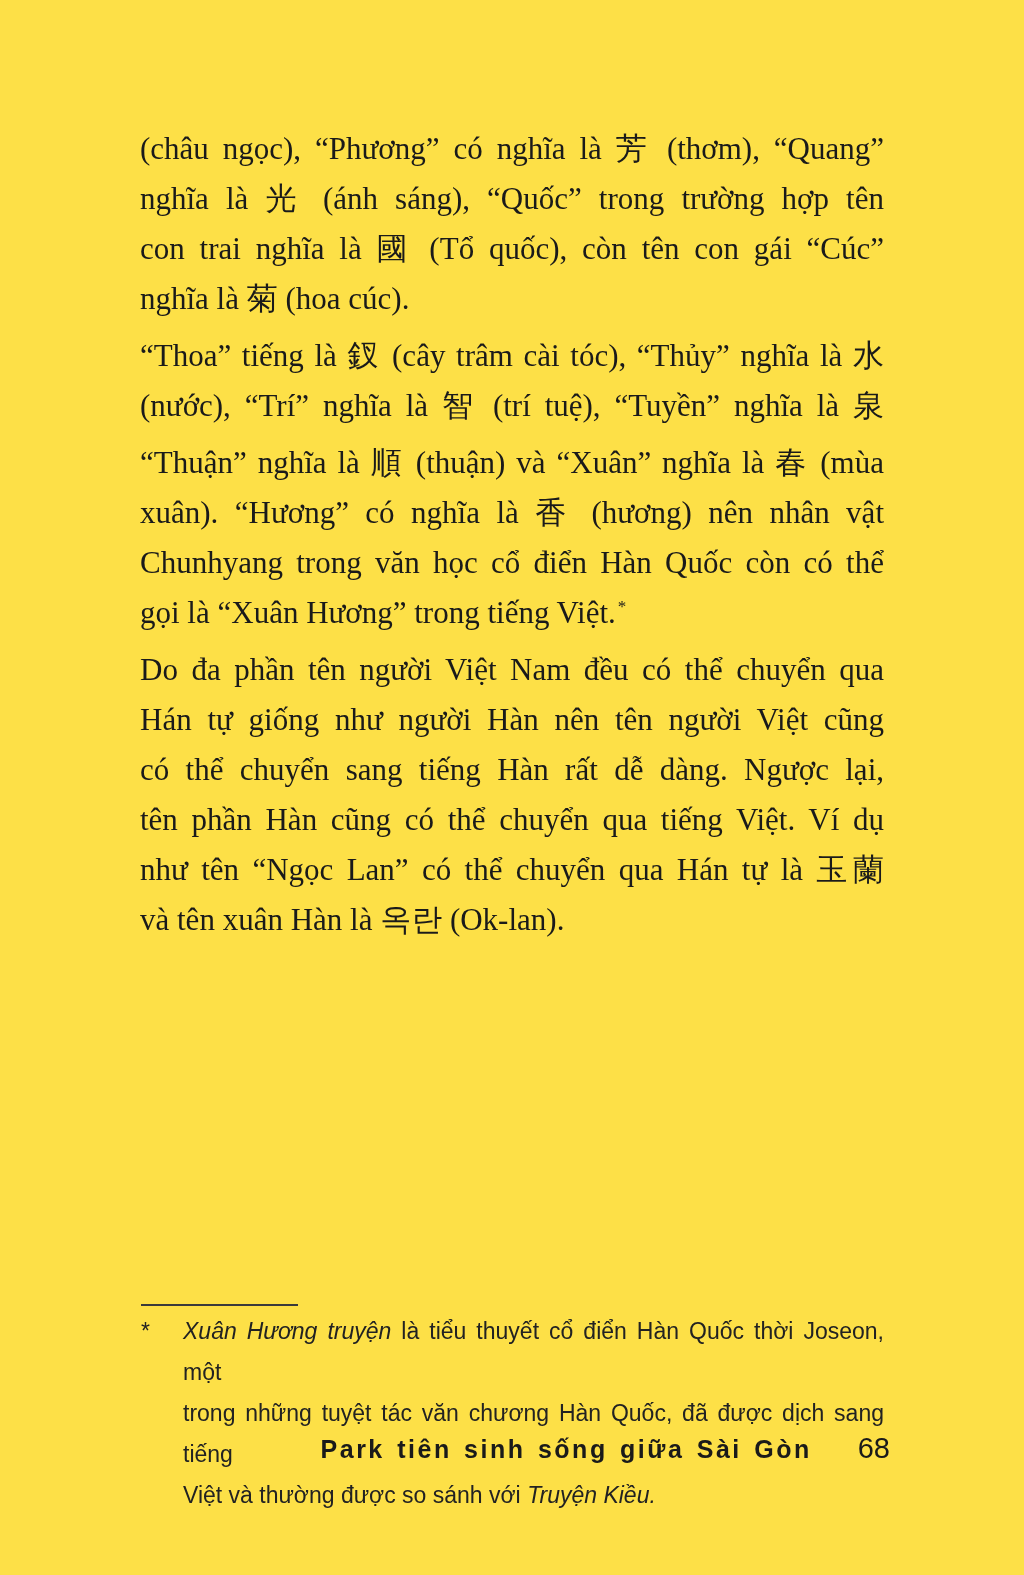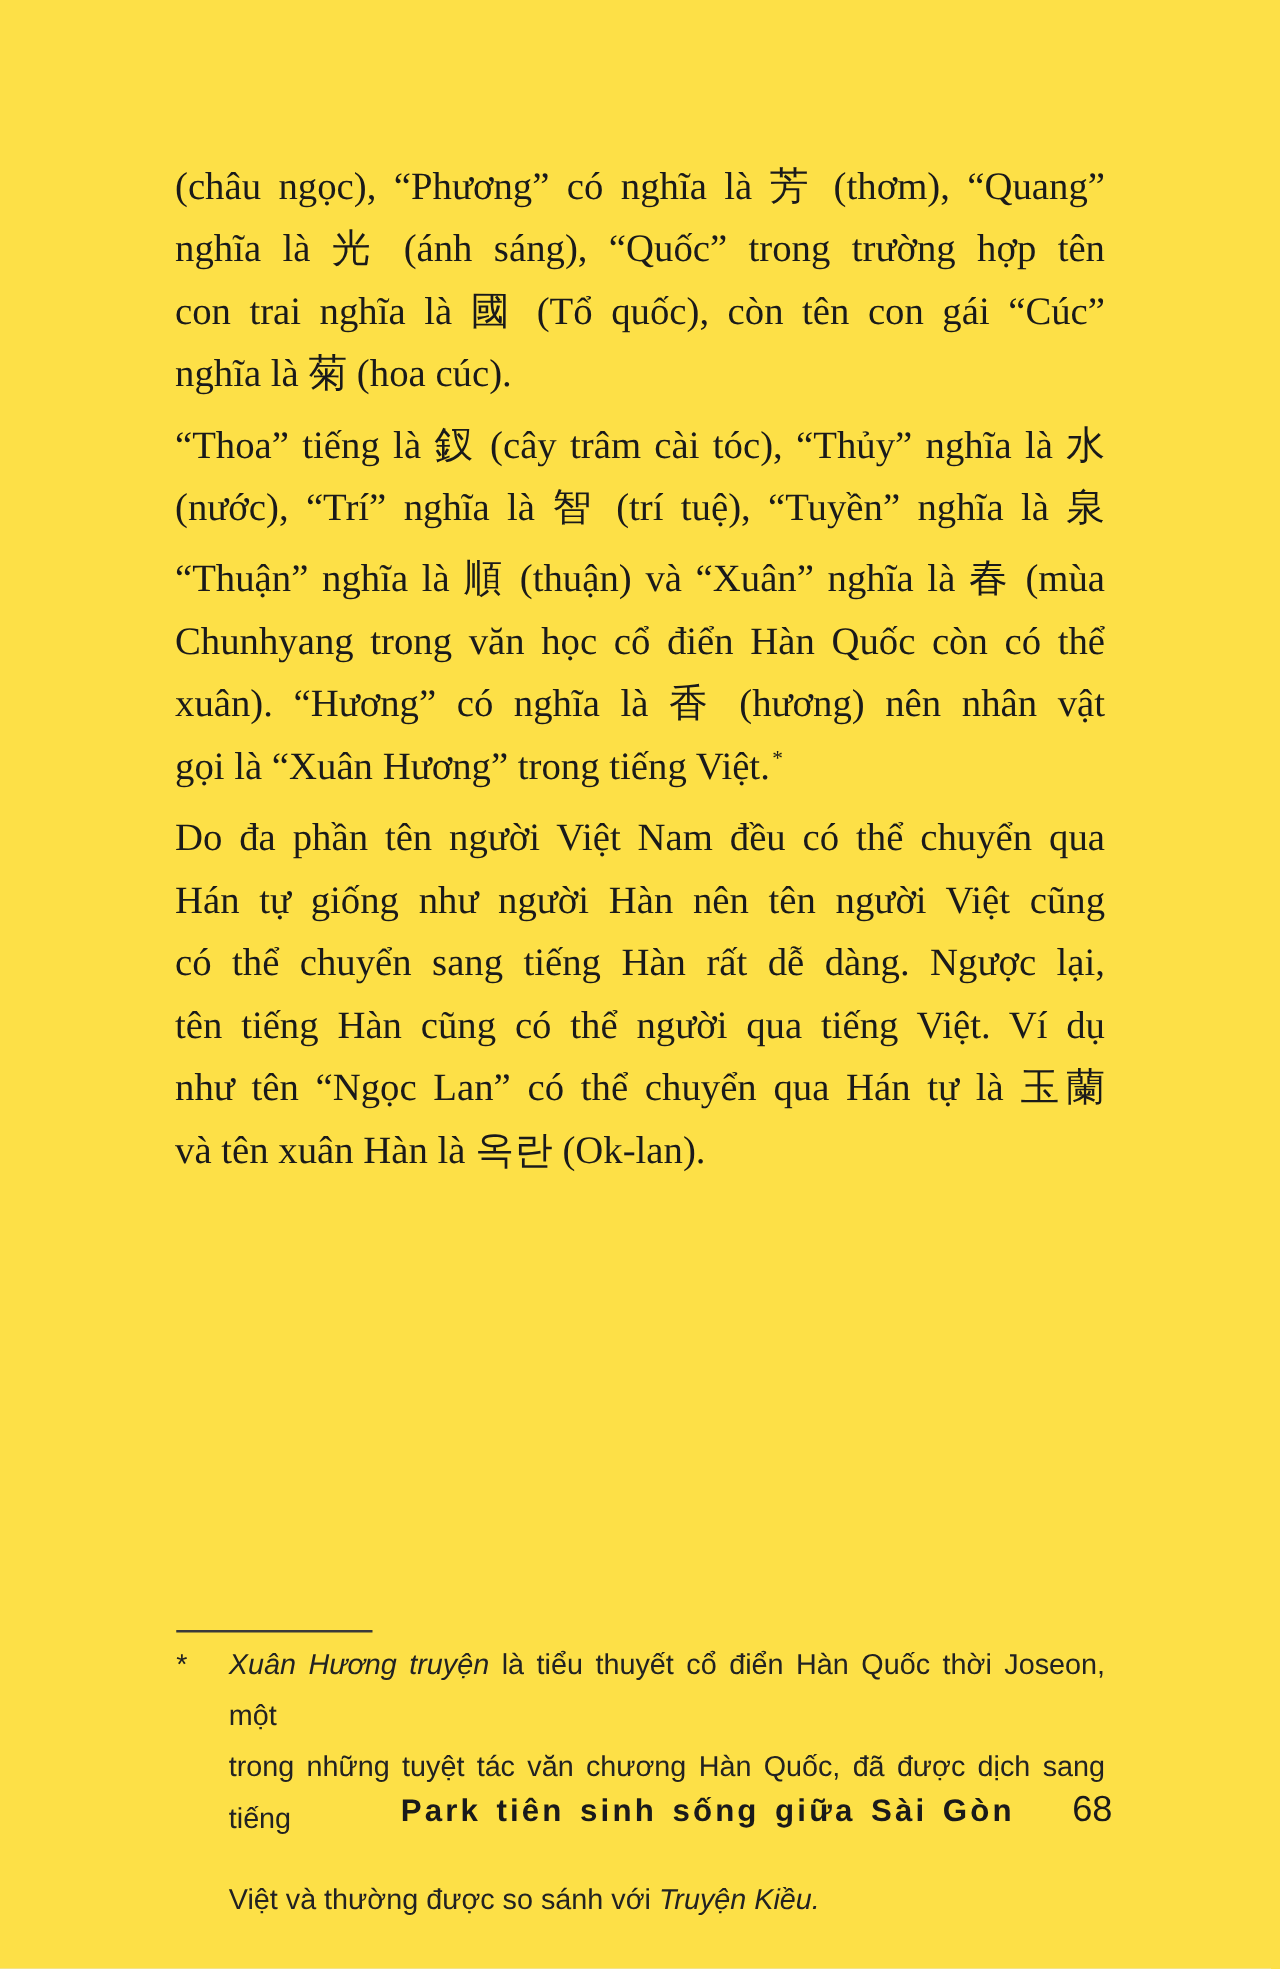--- a/index.html
+++ b/index.html
@@ -52,21 +52,21 @@
     width: 743px;
     display: flex;
     font-family: "Liberation Sans", "DejaVu Sans", sans-serif;
     font-size: 23px;
     line-height: 41px;
     color: #222222;
   }
   .fn-marker { flex: none; width: 42px; }
   .fn-text { flex: 1; }
   .fn-line { text-align: justify; text-align-last: justify; }
-  .fn-line.last { text-align-last: left; margin-top: 24px; }
+  .fn-line.last { text-align-last: left; }
   .fn-italic { font-style: italic; }
   
   .footer {
     position: absolute;
     top: 1432px;
     right: 134px;
     display: flex;
     align-items: baseline;
     font-family: "Liberation Sans", "DejaVu Sans", sans-serif;
     color: #1a1a1a;
@@ -94,29 +94,29 @@
         <div class="line">nghĩa là 光 (ánh sáng), “Quốc” trong trường hợp tên</div>
         <div class="line">con trai nghĩa là 國 (Tổ quốc), còn tên con gái “Cúc”</div>
         <div class="line last">nghĩa là 菊 (hoa cúc).</div>
       </div>
       <div class="par">
         <div class="line">“Thoa” tiếng là 釵 (cây trâm cài tóc), “Thủy” nghĩa là 水</div>
         <div class="line">(nước), “Trí” nghĩa là 智 (trí tuệ), “Tuyền” nghĩa là 泉</div>
       </div>
       <div class="par">
         <div class="line">“Thuận” nghĩa là 順 (thuận) và “Xuân” nghĩa là 春 (mùa</div>
+        <div class="line">xuân). “Hương” có nghĩa là 香 (hương) nên nhân vật</div>
         <div class="line">Chunhyang trong văn học cổ điển Hàn Quốc còn có thể</div>
-        <div class="line">xuân). “Hương” có nghĩa là 香 (hương) nên nhân vật</div>
         <div class="line last">gọi là “Xuân Hương” trong tiếng Việt.<sup class="fnref">*</sup></div>
       </div>
       <div class="par">
         <div class="line">Do đa phần tên người Việt Nam đều có thể chuyển qua</div>
         <div class="line">Hán tự giống như người Hàn nên tên người Việt cũng</div>
         <div class="line">có thể chuyển sang tiếng Hàn rất dễ dàng. Ngược lại,</div>
-        <div class="line">tên tiếng Hàn cũng có thể người qua tiếng Việt. Ví dụ</div>
+        <div class="line">tên phần Hàn cũng có thể chuyển qua tiếng Việt. Ví dụ</div>
         <div class="line">như tên “Ngọc Lan” có thể chuyển qua Hán tự là 玉蘭</div>
         <div class="line last">và tên xuân Hàn là 옥란 (Ok-lan).</div>
       </div>
     </main>
 
   <div class="footnote-rule"></div>
 
   <div class="footnote">
     <span class="fn-marker">*</span>
     <div class="fn-text">

